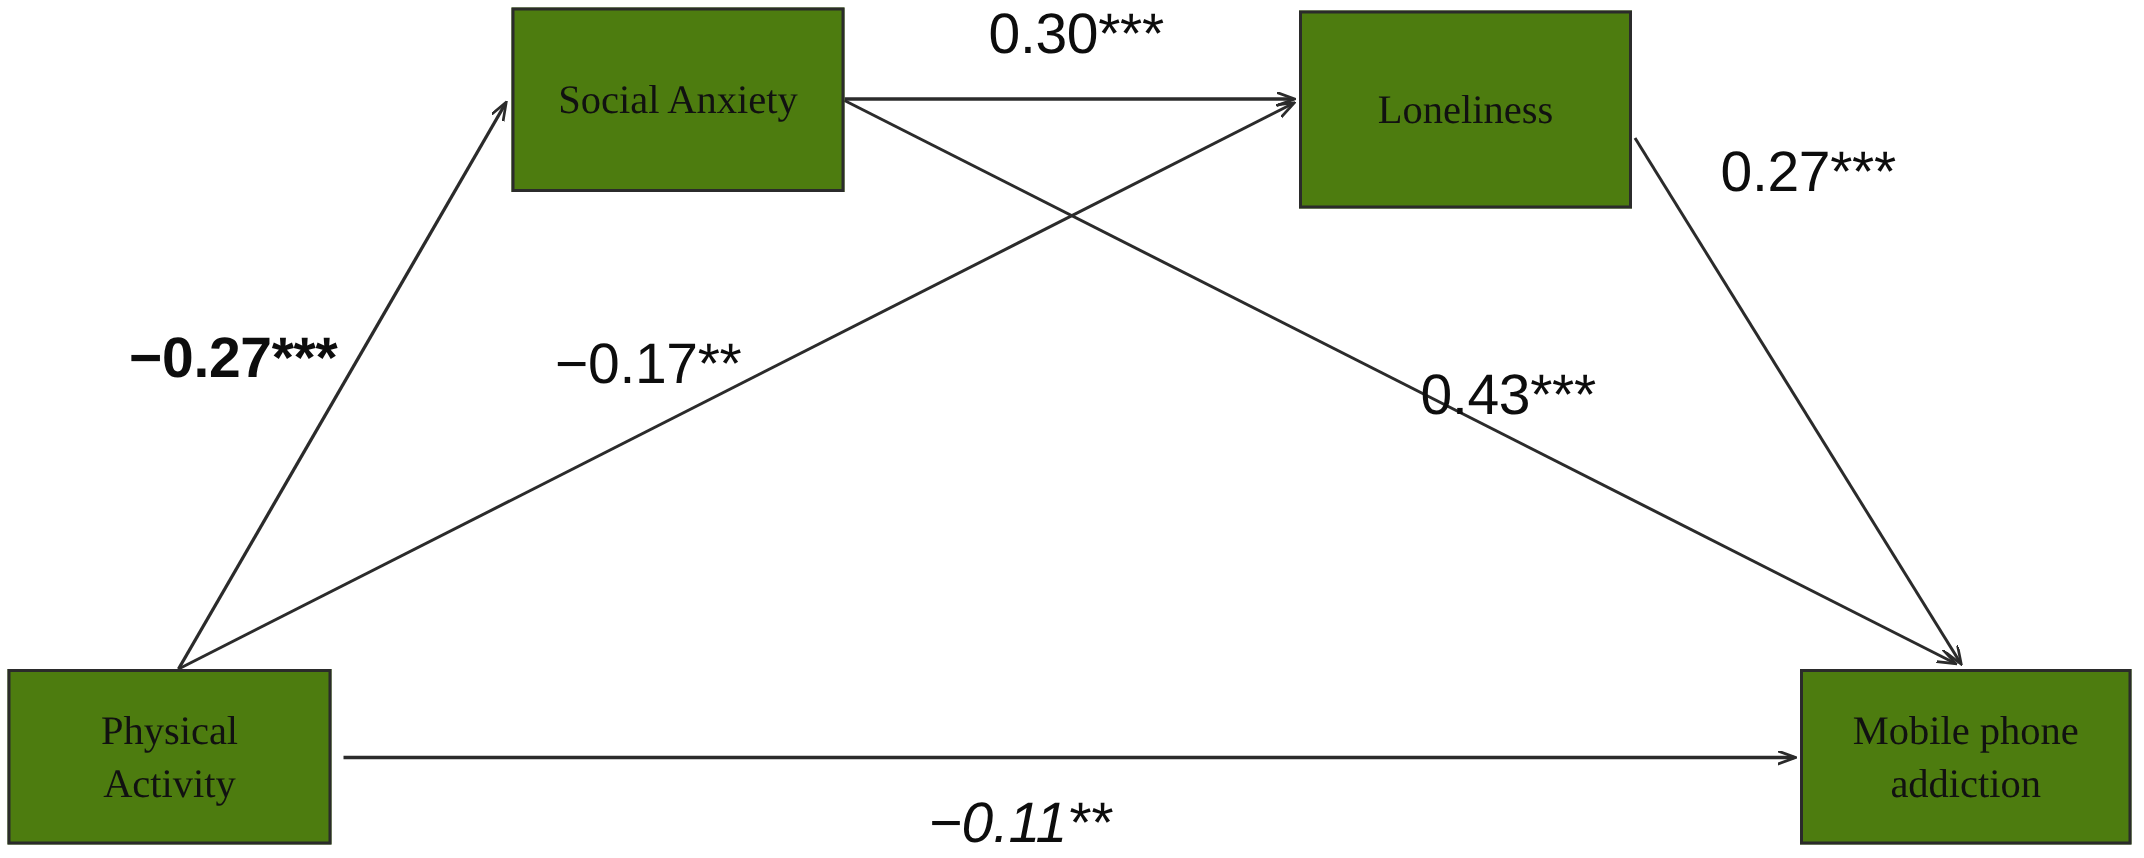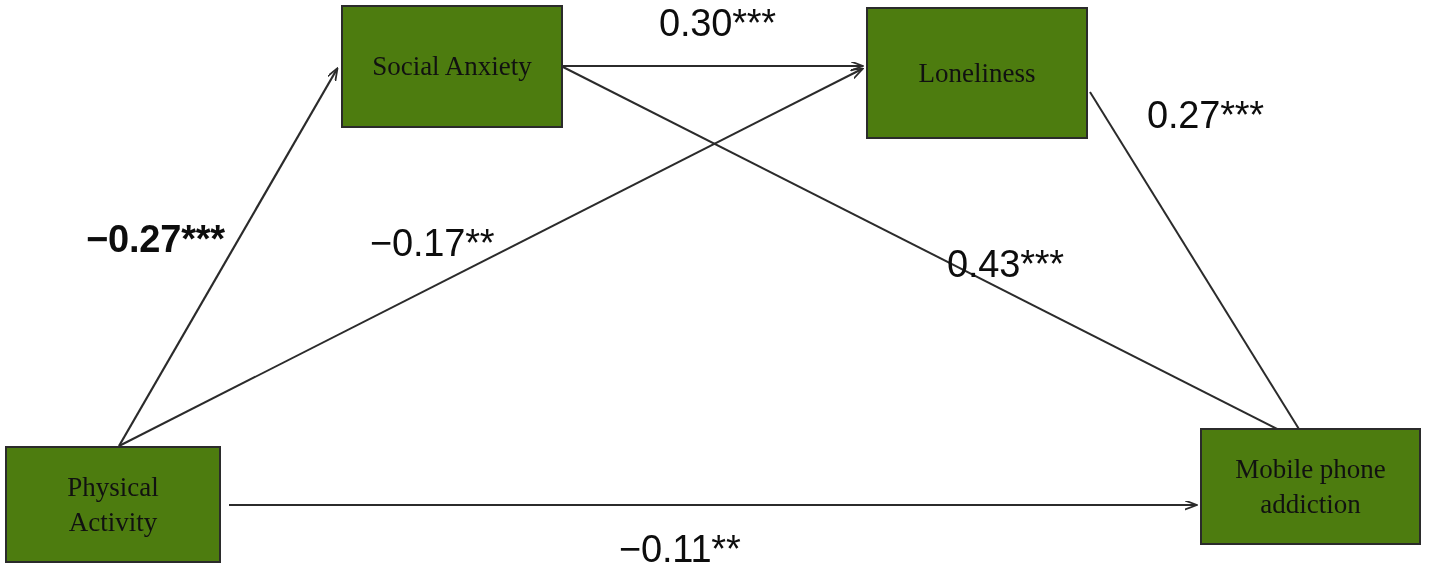--- a/index.html
+++ b/index.html
@@ -83,30 +83,30 @@
 
   <div class="node-box" style="left:866px; top:7px; width:222px; height:132px;">
     <span class="node-label">Loneliness</span>
   </div>
 
   <div class="node-box" style="left:5px; top:446px; width:216px; height:117px;">
     <span class="node-label">Physical
 Activity</span>
   </div>
 
-  <div class="node-box" style="left:1200px; top:428px; width:221px; height:117px;">
+  <div class="node-box" style="left:1200px; top:446px; width:221px; height:117px;">
     <span class="node-label">Mobile phone
 addiction</span>
   </div>
 
   <div class="path-label" style="left:86px; top:218px;font-weight:bold;">−0.27***</div>
 
   <div class="path-label" style="left:659px; top:2px;">0.30***</div>
 
   <div class="path-label" style="left:1147px; top:94px;">0.27***</div>
 
   <div class="path-label" style="left:370px; top:222px;">−0.17**</div>
 
   <div class="path-label" style="left:947px; top:217px;margin-top:26px;">0.43***</div>
 
-  <div class="path-label" style="left:619px; top:528px;">−0.11**</div>
+  <div class="path-label" style="left:619px; top:528px;font-style:italic;">−0.11**</div>
 
 </div>
 
 </body></html>

